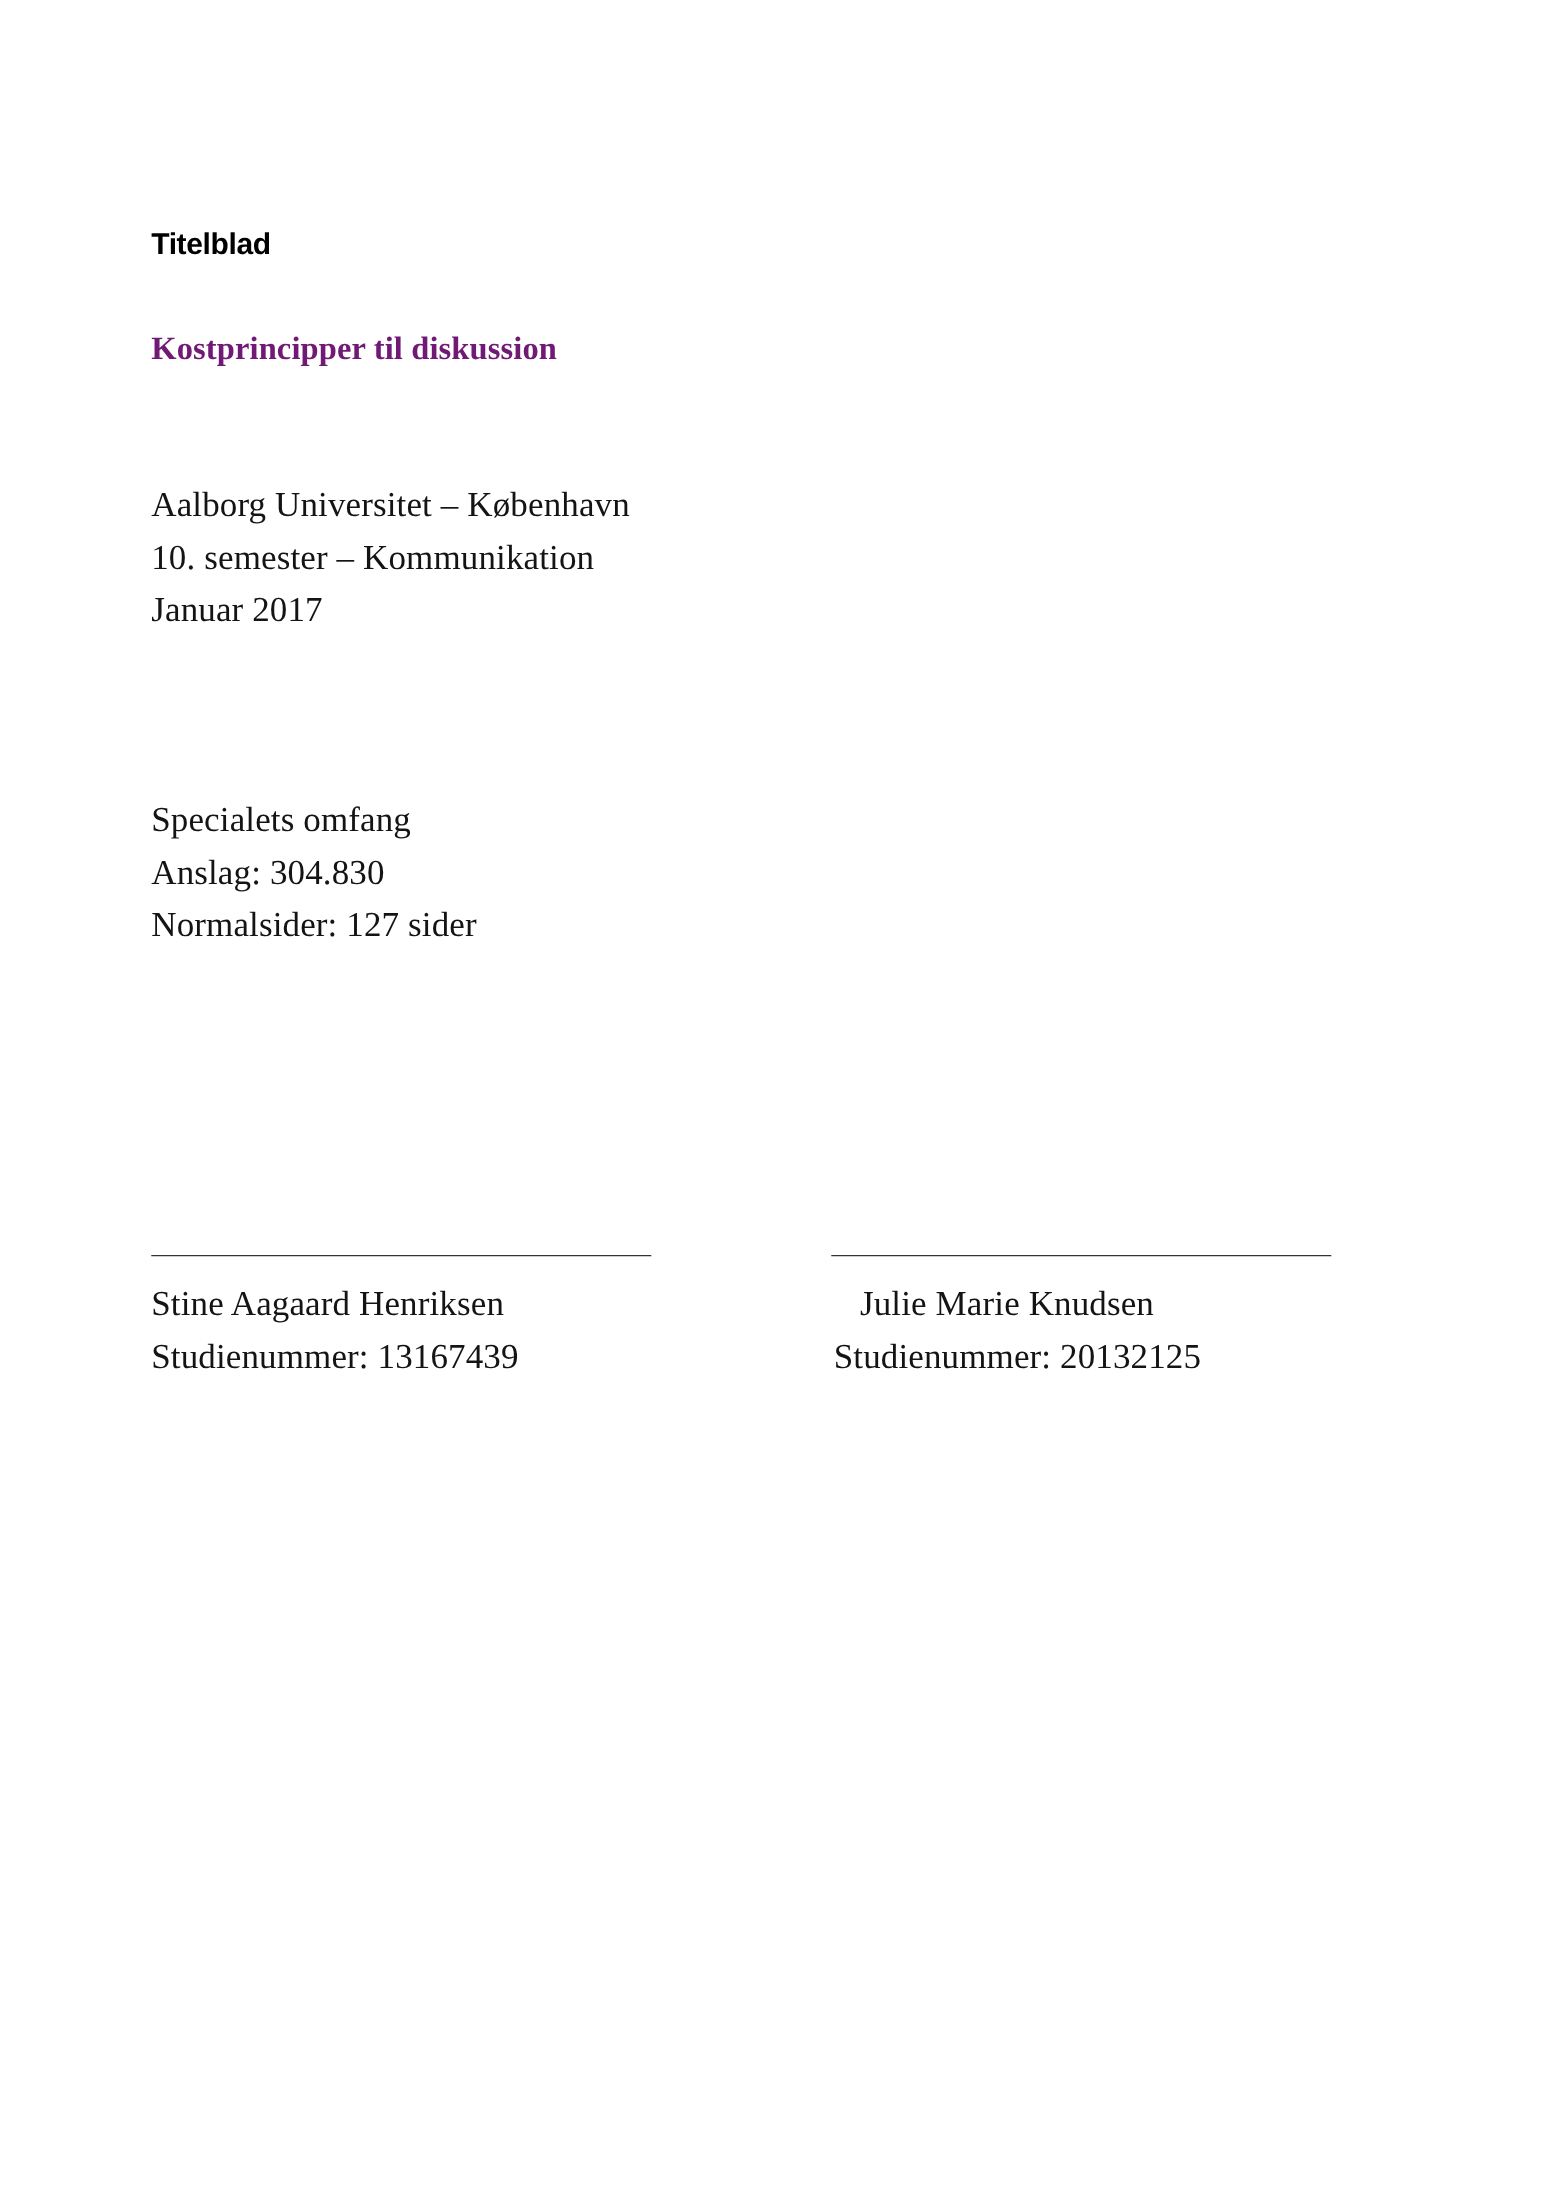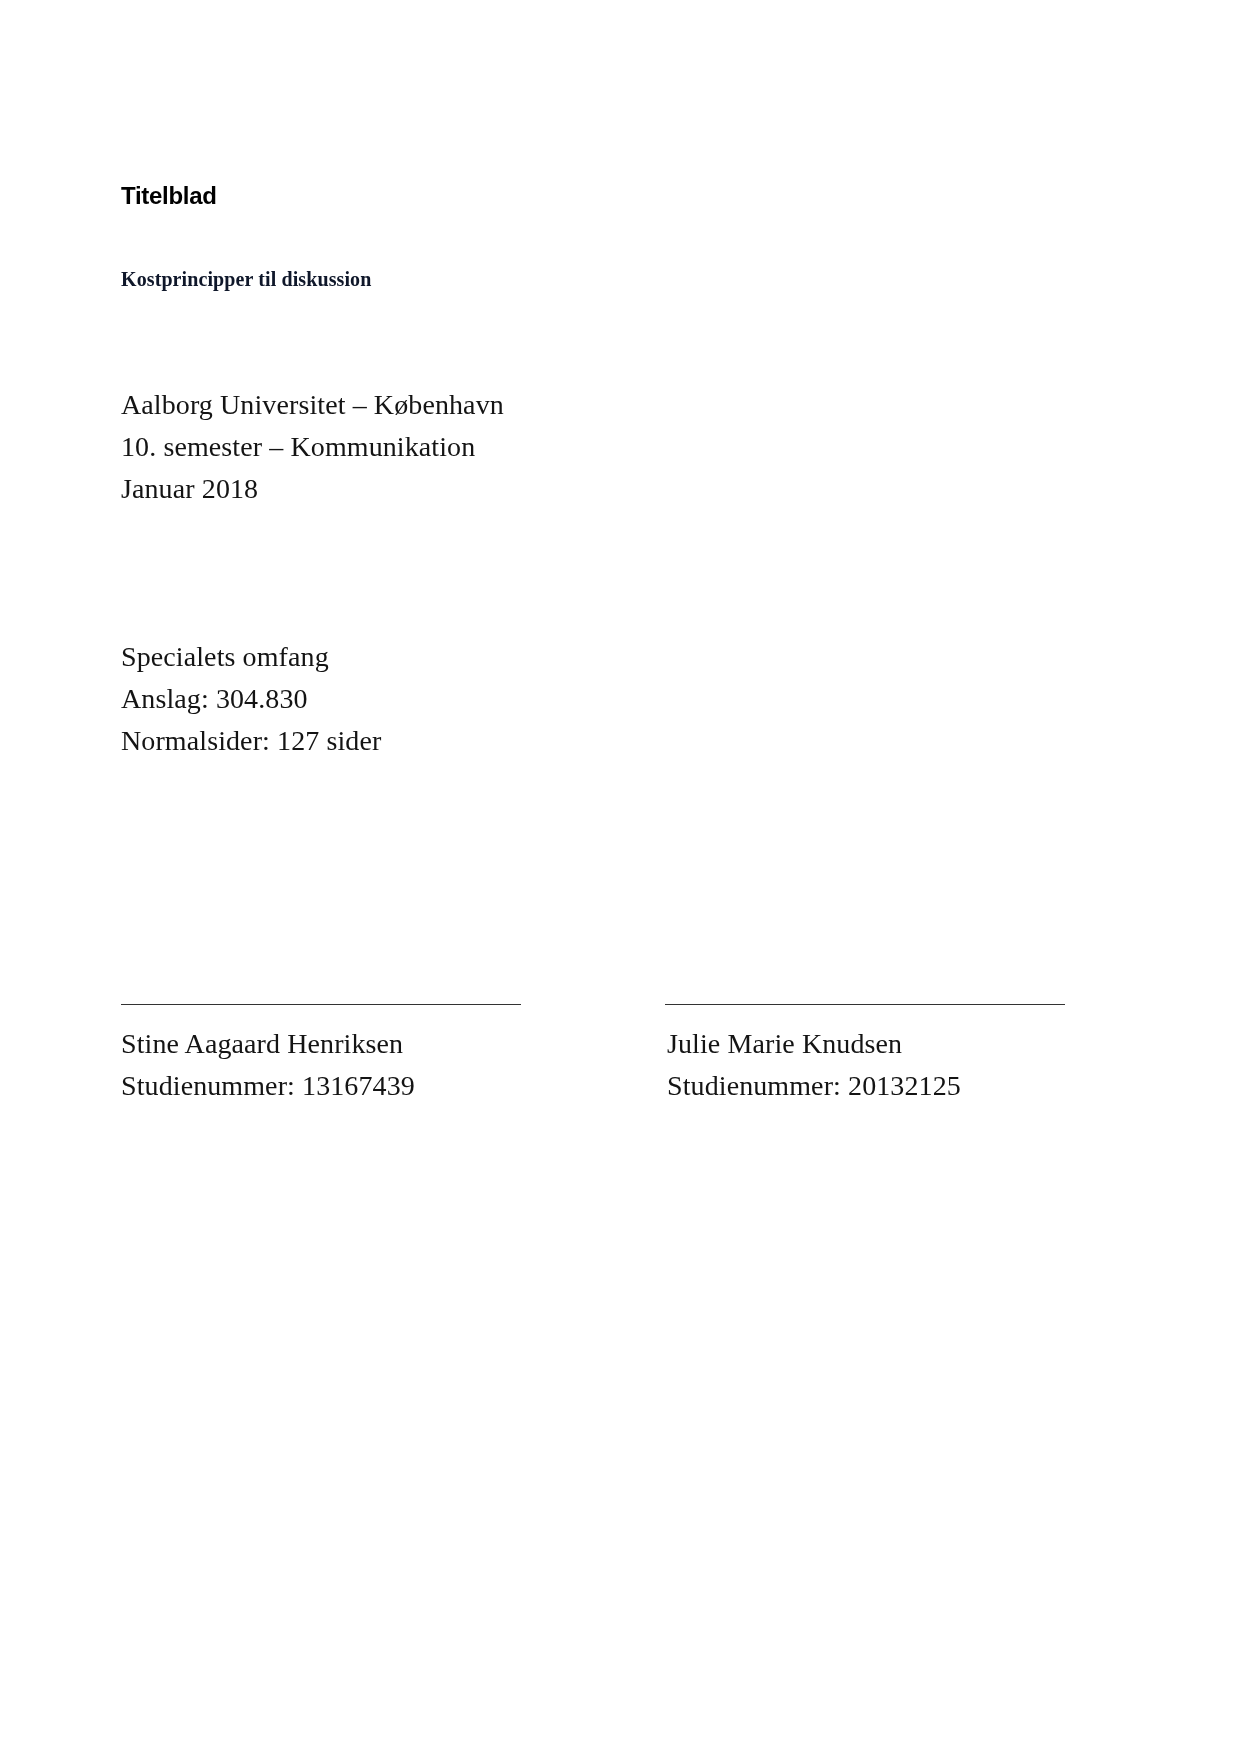--- a/index.html
+++ b/index.html
@@ -35,23 +35,23 @@
       font-family: "Liberation Sans", "DejaVu Sans", sans-serif;
       font-weight: bold;
       font-size: 24px;
       line-height: 30px;
       color: #000000;
       letter-spacing: -0.3px;
     }
     .title-bold {
       font-family: "Liberation Serif", "DejaVu Serif", serif;
       font-weight: bold;
-      font-size: 20px;
+      font-size: 26px;
       line-height: 28px;
-      color: #0f172a;
+      color: #701a75;
     }
     .sig-line {
       position: absolute;
       height: 0;
       border-top: 1.5px solid #333333;
     }
     .col-right {
       left: 663px;
     }
   </style>
@@ -62,34 +62,34 @@
 
   <div class="line heading" style="top:181px;">Titelblad</div>
 
   <div class="line title-bold" style="top:265px;">Kostprincipper til diskussion</div>
 
 
   <div class="line" style="top:391px;">Aalborg Universitet – København</div>
 
   <div class="line" style="top:433px;">10. semester – Kommunikation</div>
 
-  <div class="line" style="top:475px;">Januar 2018</div>
+  <div class="line" style="top:475px;">Januar 2017</div>
 
 
   <div class="line" style="top:643px;">Specialets omfang</div>
 
   <div class="line" style="top:685px;">Anslag: 304.830</div>
 
   <div class="line" style="top:727px;">Normalsider: 127 sider</div>
 
   <div class="sig-line" style="left:117px; top:1004px; width:400px;"></div>
 
   <div class="sig-line" style="left:661px; top:1004px; width:400px;"></div>
 
   <div class="line" style="top:1030px;">Stine Aagaard Henriksen</div>
 
   <div class="line" style="top:1072px;">Studienummer: 13167439</div>
 
-  <div class="line col-right" style="top:1030px;">Julie Marie Knudsen</div>
+  <div class="line col-right" style="top:1030px;margin-left:21px;">Julie Marie Knudsen</div>
 
   <div class="line col-right" style="top:1072px;">Studienummer: 20132125</div>
 
 </div>
 
 </body></html>

